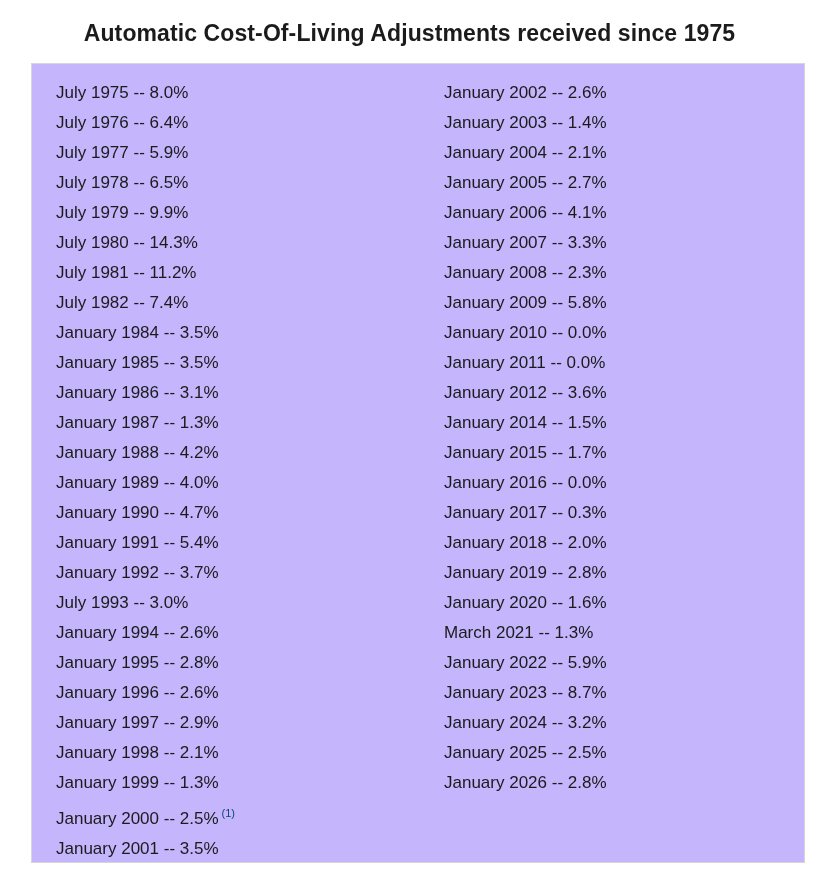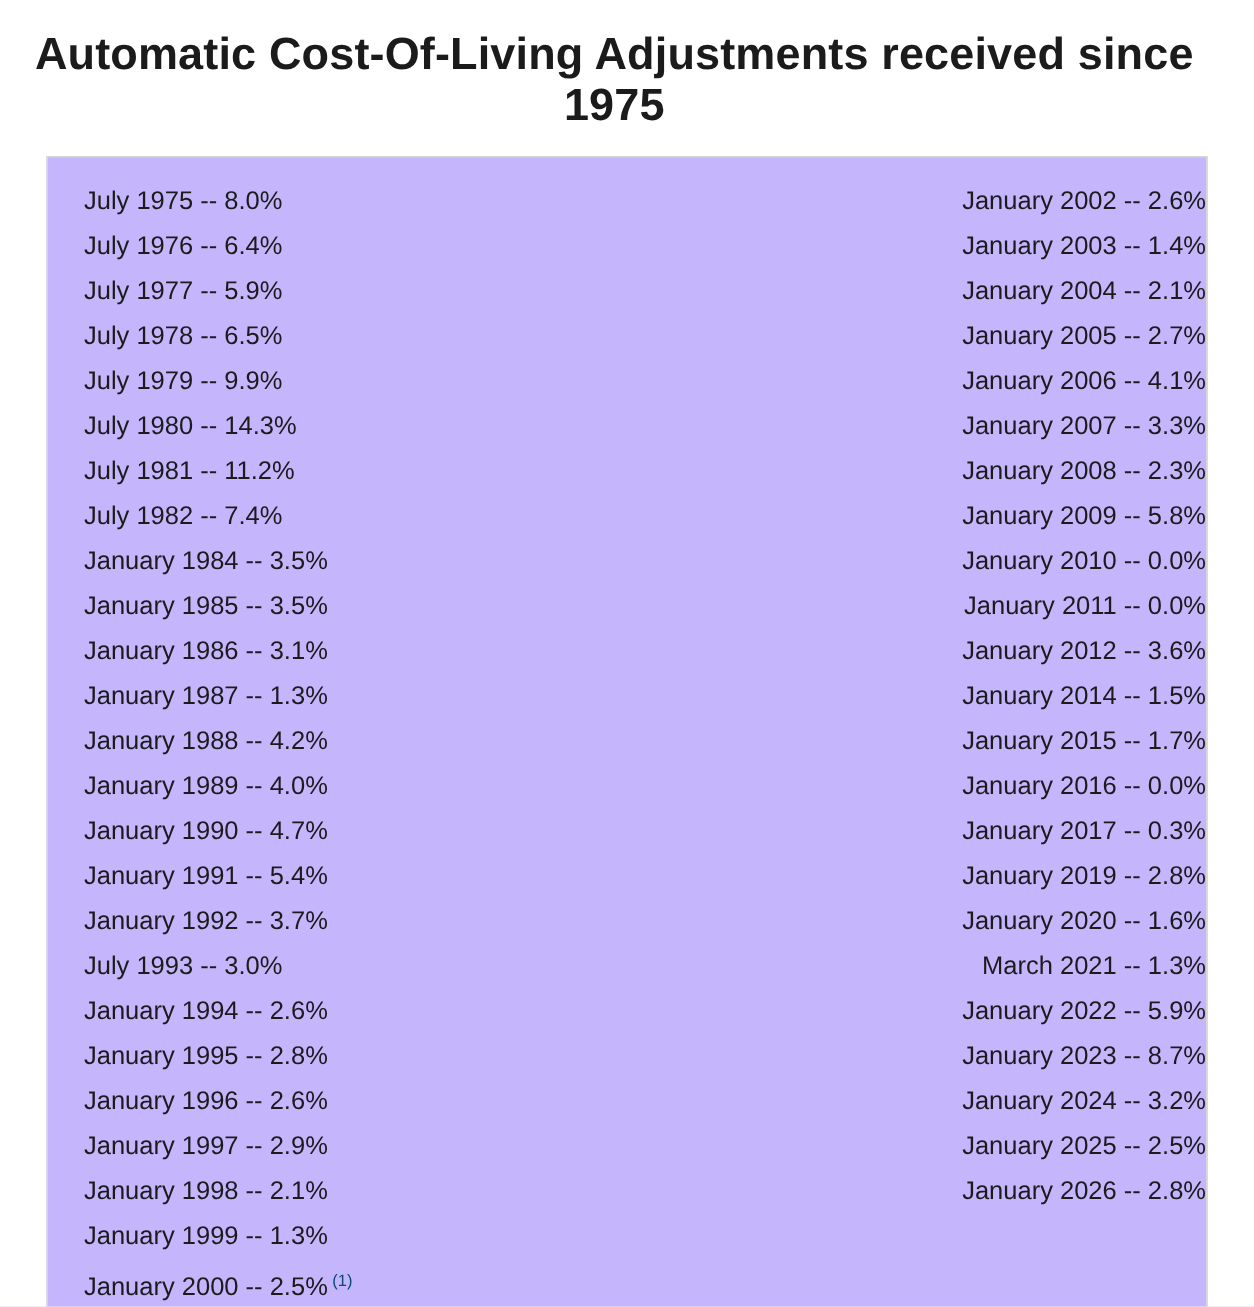--- a/index.html
+++ b/index.html
@@ -16,21 +16,21 @@
   }
   .page {
     width: 836px;
     height: 871px;
     box-sizing: border-box;
     padding: 0;
     position: relative;
   }
   .title {
     text-align: center;
-    font-size: 30px;
+    font-size: 23px;
     font-weight: bold;
     color: #1b1b1b;
     letter-spacing: 0.1px;
     margin: 0;
     padding: 20px 27px 16px 10px;
   }
   .cola-box {
     margin: 0 31px;
     border: 1px solid #d6d6d6;
     box-sizing: border-box;
@@ -44,21 +44,20 @@
     align-items: flex-start;
     height: 100%;
   }
   .col {
     flex: 0 0 50%;
     box-sizing: border-box;
     padding-left: 24px;
   }
   .col.second {
     padding-left: 26px;
-    text-align: right;
   }
   .cola-item {
     font-size: 17px;
     line-height: 30px;
     color: #1b1b1b;
     white-space: nowrap;
   }
   .footnote-ref {
     font-size: 11px;
     color: #0b4778;
@@ -112,20 +111,21 @@
           <div class="cola-item"><span>January 2007 -- 3.3%</span></div>
           <div class="cola-item"><span>January 2008 -- 2.3%</span></div>
           <div class="cola-item"><span>January 2009 -- 5.8%</span></div>
           <div class="cola-item"><span>January 2010 -- 0.0%</span></div>
           <div class="cola-item"><span>January 2011 -- 0.0%</span></div>
           <div class="cola-item"><span>January 2012 -- 3.6%</span></div>
           <div class="cola-item"><span>January 2014 -- 1.5%</span></div>
           <div class="cola-item"><span>January 2015 -- 1.7%</span></div>
           <div class="cola-item"><span>January 2016 -- 0.0%</span></div>
           <div class="cola-item"><span>January 2017 -- 0.3%</span></div>
+          <div class="cola-item"><span>January 2018 -- 2.0%</span></div>
           <div class="cola-item"><span>January 2019 -- 2.8%</span></div>
           <div class="cola-item"><span>January 2020 -- 1.6%</span></div>
           <div class="cola-item"><span>March 2021 -- 1.3%</span></div>
           <div class="cola-item"><span>January 2022 -- 5.9%</span></div>
           <div class="cola-item"><span>January 2023 -- 8.7%</span></div>
           <div class="cola-item"><span>January 2024 -- 3.2%</span></div>
           <div class="cola-item"><span>January 2025 -- 2.5%</span></div>
           <div class="cola-item"><span>January 2026 -- 2.8%</span></div>
         </div>
     </div>

